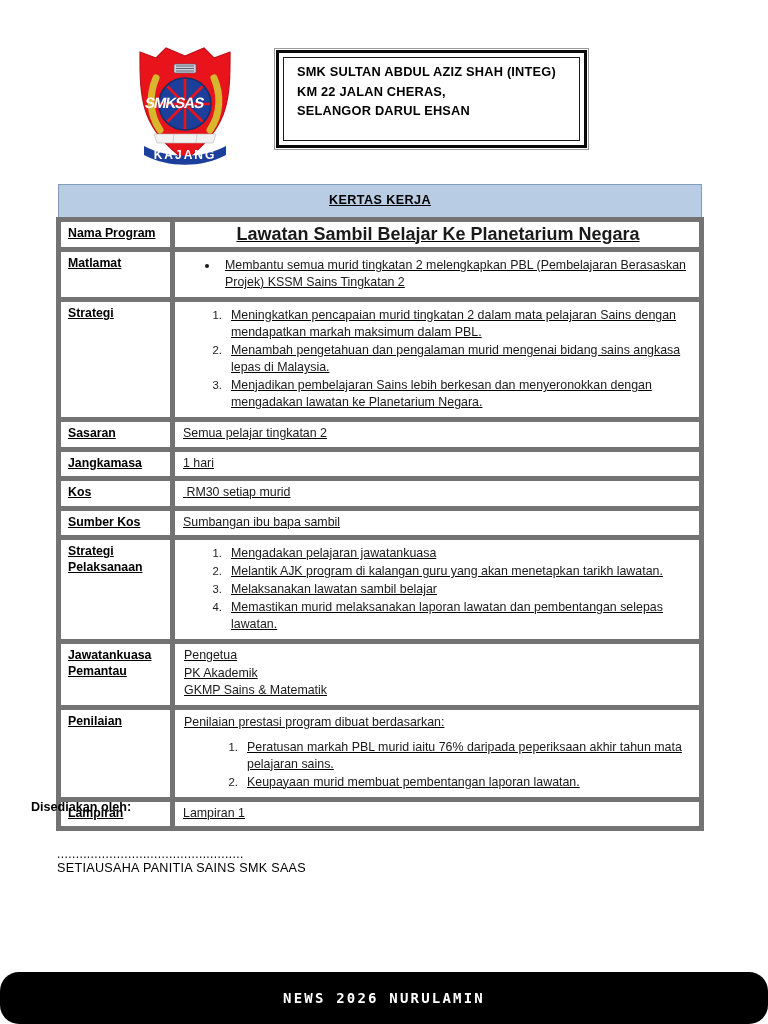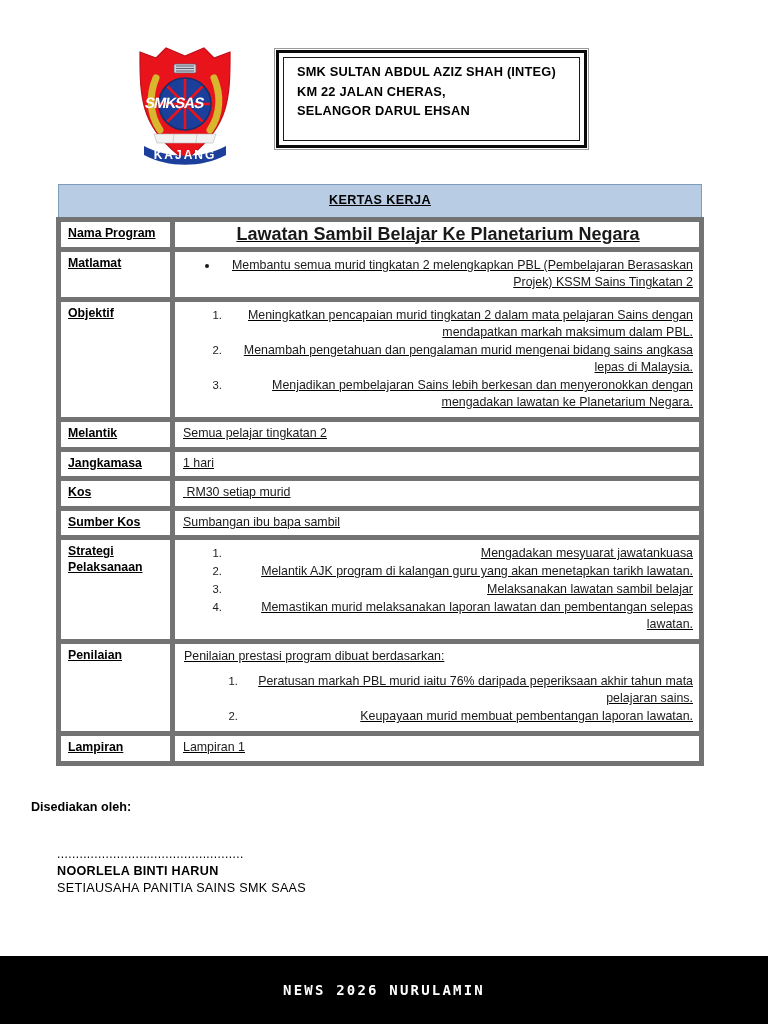--- a/index.html
+++ b/index.html
@@ -105,21 +105,20 @@
     margin: 2px 0 0 0;
     padding-left: 34px;
   }
   ul.bul { list-style: disc; padding-left: 36px; }
   ol.num { list-style: decimal; padding-left: 42px; }
   ul.bul li, ol.num li {
     margin: 0 0 1px 0;
     padding-left: 6px;
     line-height: 17px;
     font-size: 12.4px;
-    text-align: right;
   }
   ol.num li::marker { font-size: 11.3px; }
   .plain-line { line-height: 17.5px; font-size: 12.4px; padding-left: 1px; }
   .lead-line { margin: 1px 0 8px 1px; font-size: 12.4px; line-height: 17px; }
   .pad-cell { padding-bottom: 12px; }
   .tall { padding-bottom: 17px; }
 
   
   .prepared {
     position: absolute;
@@ -152,25 +151,26 @@
     font-weight: normal;
     letter-spacing: 0.3px;
     line-height: 17px;
     color: #000;
   }
 
   
   .footer-banner {
     position: absolute;
     left: 0; bottom: 0;
-    width: 768px; height: 68px;
+    width: 768px; height: 52px;
     background: #000000;
     display: flex;
     align-items: center;
     justify-content: center;
+    border-radius: 19px;
   }
   .footer-text {
     color: #ffffff;
     font-family: "DejaVu Sans Mono", monospace;
     font-size: 14px;
     font-weight: bold;
     letter-spacing: 2.2px;
   }
 </style>
 </head>
@@ -245,32 +245,32 @@
       <tr>
         <td class="lab">Matlamat</td>
         <td class="val pad-cell">
           <ul class="bul">
             <li>Membantu semua murid tingkatan 2 melengkapkan PBL (Pembelajaran Berasaskan Projek) KSSM Sains Tingkatan 2</li>
           </ul>
         </td>
       </tr>
 
       <tr>
-        <td class="lab">Objektif</td>
+        <td class="lab">Strategi</td>
         <td class="val tall">
           <ol class="num">
             <li>Meningkatkan pencapaian murid tingkatan 2 dalam mata pelajaran Sains dengan mendapatkan markah maksimum dalam PBL.</li>
             <li>Menambah pengetahuan dan pengalaman murid mengenai bidang sains angkasa lepas di Malaysia.</li>
             <li>Menjadikan pembelajaran Sains lebih berkesan dan menyeronokkan dengan mengadakan lawatan ke Planetarium Negara.</li>
           </ol>
         </td>
       </tr>
 
       <tr>
-        <td class="lab">Melantik</td>
+        <td class="lab">Sasaran</td>
         <td class="val">Semua pelajar tingkatan 2</td>
       </tr>
 
       <tr>
         <td class="lab">Jangkamasa</td>
         <td class="val">1 hari</td>
       </tr>
 
       <tr>
         <td class="lab">Kos</td>
@@ -279,28 +279,38 @@
 
       <tr>
         <td class="lab">Sumber Kos</td>
         <td class="val">Sumbangan ibu bapa sambil</td>
       </tr>
 
       <tr>
         <td class="lab">Strategi Pelaksanaan</td>
         <td class="val tall">
           <ol class="num">
-            <li>Mengadakan mesyuarat jawatankuasa</li>
+            <li>Mengadakan pelajaran jawatankuasa</li>
             <li>Melantik AJK program di kalangan guru yang akan menetapkan tarikh lawatan.</li>
             <li>Melaksanakan lawatan sambil belajar</li>
             <li>Memastikan murid melaksanakan laporan lawatan dan pembentangan selepas lawatan.</li>
           </ol>
         </td>
       </tr>
 
+      <tr>
+        <td class="lab">
+          <span>Jawatankuasa Pemantau</span>
+        </td>
+        <td class="val">
+          <div class="plain-line">Pengetua</div>
+          <div class="plain-line">PK Akademik</div>
+          <div class="plain-line">GKMP Sains &amp; Matematik</div>
+        </td>
+      </tr>
 
       <tr>
         <td class="lab">Penilaian</td>
         <td class="val tall">
           <div class="lead-line">Penilaian prestasi program dibuat berdasarkan:</div>
           <ol class="num" style="padding-left:58px">
             <li>Peratusan markah PBL murid iaitu 76% daripada peperiksaan akhir tahun mata pelajaran sains.</li>
             <li>Keupayaan murid membuat pembentangan laporan lawatan.</li>
           </ol>
         </td>
@@ -311,21 +321,20 @@
         <td class="val">Lampiran 1</td>
       </tr>
 
     </tbody>
   </table>
 
   <div class="prepared">Disediakan oleh:</div>
 
   <div class="sig-block">
     <div class="dots">..................................................</div>
-    <div class="sig-name">NOORLELA BINTI HARUN</div>
     <div class="sig-role">SETIAUSAHA PANITIA SAINS SMK SAAS</div>
   </div>
 
   <div class="footer-banner">
     <span class="footer-text">NEWS 2026 NURULAMIN</span>
   </div>
 
 </div>
 
 </body></html>

